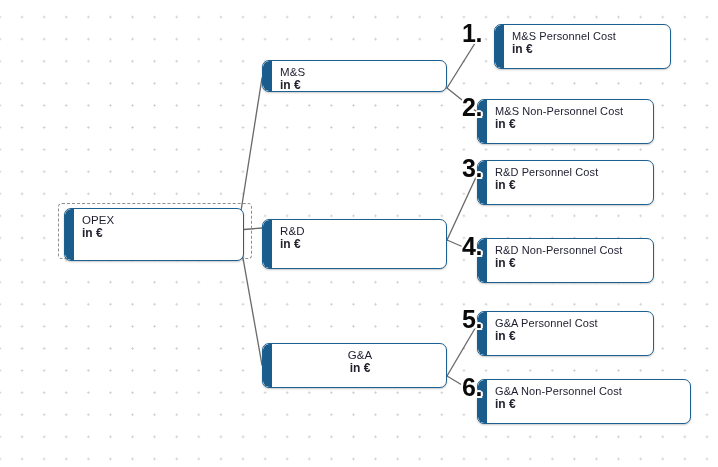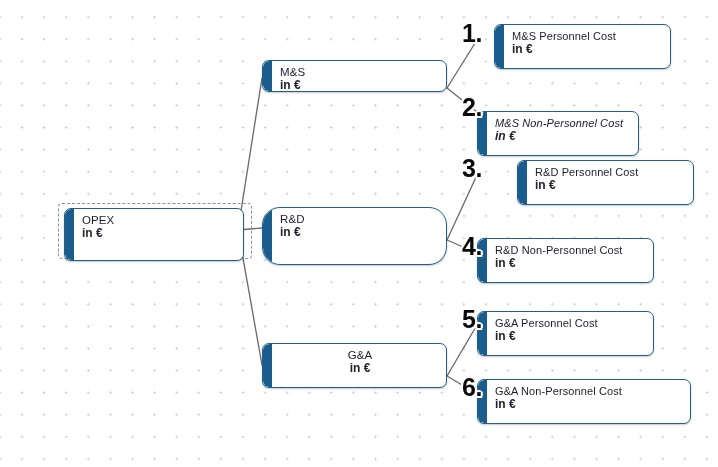--- a/index.html
+++ b/index.html
@@ -141,21 +141,21 @@
   </div>
 
   <div class="node branch" style="left:262px; top:60px; width:185px; height:32px;">
     <div class="accent"></div>
     <div class="body">
       <div class="title">M&amp;S</div>
       <div class="unit">in €</div>
     </div>
   </div>
 
-  <div class="node branch" style="left:262px; top:207px; width:185px; height:58px;border-radius:18px;">
+  <div class="node branch" style="left:262px; top:219px; width:185px; height:50px;">
     <div class="accent"></div>
     <div class="body">
       <div class="title">R&amp;D</div>
       <div class="unit">in €</div>
     </div>
   </div>
 
   <div class="node branch" style="left:262px; top:343px; width:185px; height:45px;text-align:center;">
     <div class="accent"></div>
     <div class="body">
@@ -166,30 +166,30 @@
 
   <div class="node leaf" style="left:477px; top:24px; width:177px; height:45px;margin-left:17px;">
     <div class="accent"></div>
     <div class="body">
       <div class="title">M&amp;S Personnel Cost</div>
       <div class="unit">in €</div>
     </div>
   </div>
   <div class="badge" style="left:462px; top:21px;">1.</div>
 
-  <div class="node leaf" style="left:477px; top:111px; width:162px; height:45px;font-style:italic;">
+  <div class="node leaf" style="left:477px; top:99px; width:177px; height:45px;">
     <div class="accent"></div>
     <div class="body">
       <div class="title">M&amp;S Non-Personnel Cost</div>
       <div class="unit">in €</div>
     </div>
   </div>
   <div class="badge" style="left:462px; top:95px;">2.</div>
 
-  <div class="node leaf" style="left:477px; top:160px; width:177px; height:45px;margin-left:40px;">
+  <div class="node leaf" style="left:477px; top:160px; width:177px; height:45px;">
     <div class="accent"></div>
     <div class="body">
       <div class="title">R&amp;D Personnel Cost</div>
       <div class="unit">in €</div>
     </div>
   </div>
   <div class="badge" style="left:462px; top:156px;">3.</div>
 
   <div class="node leaf" style="left:477px; top:238px; width:177px; height:45px;">
     <div class="accent"></div>

